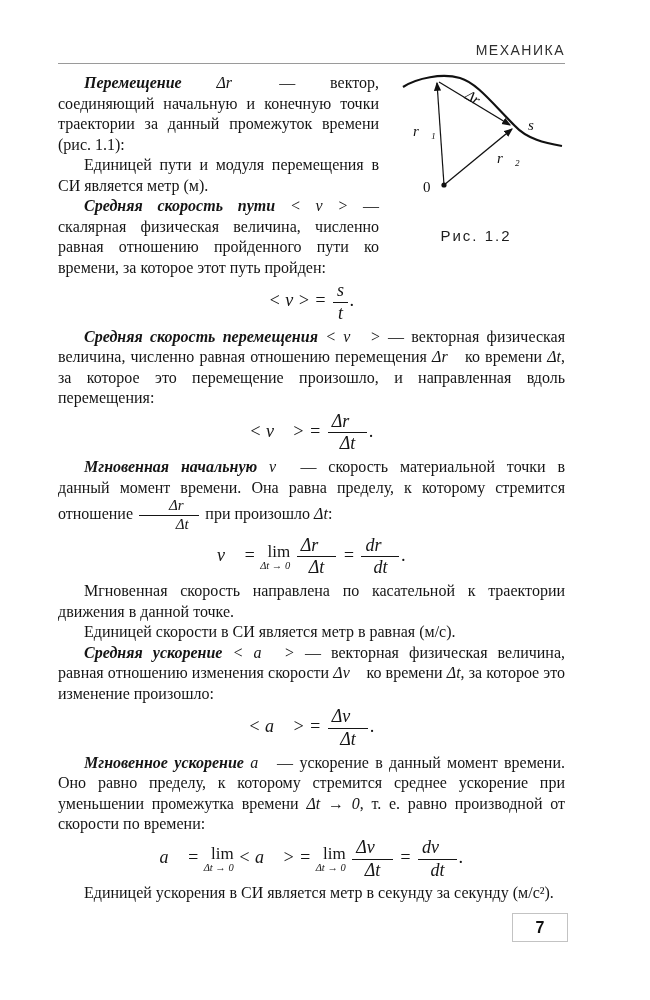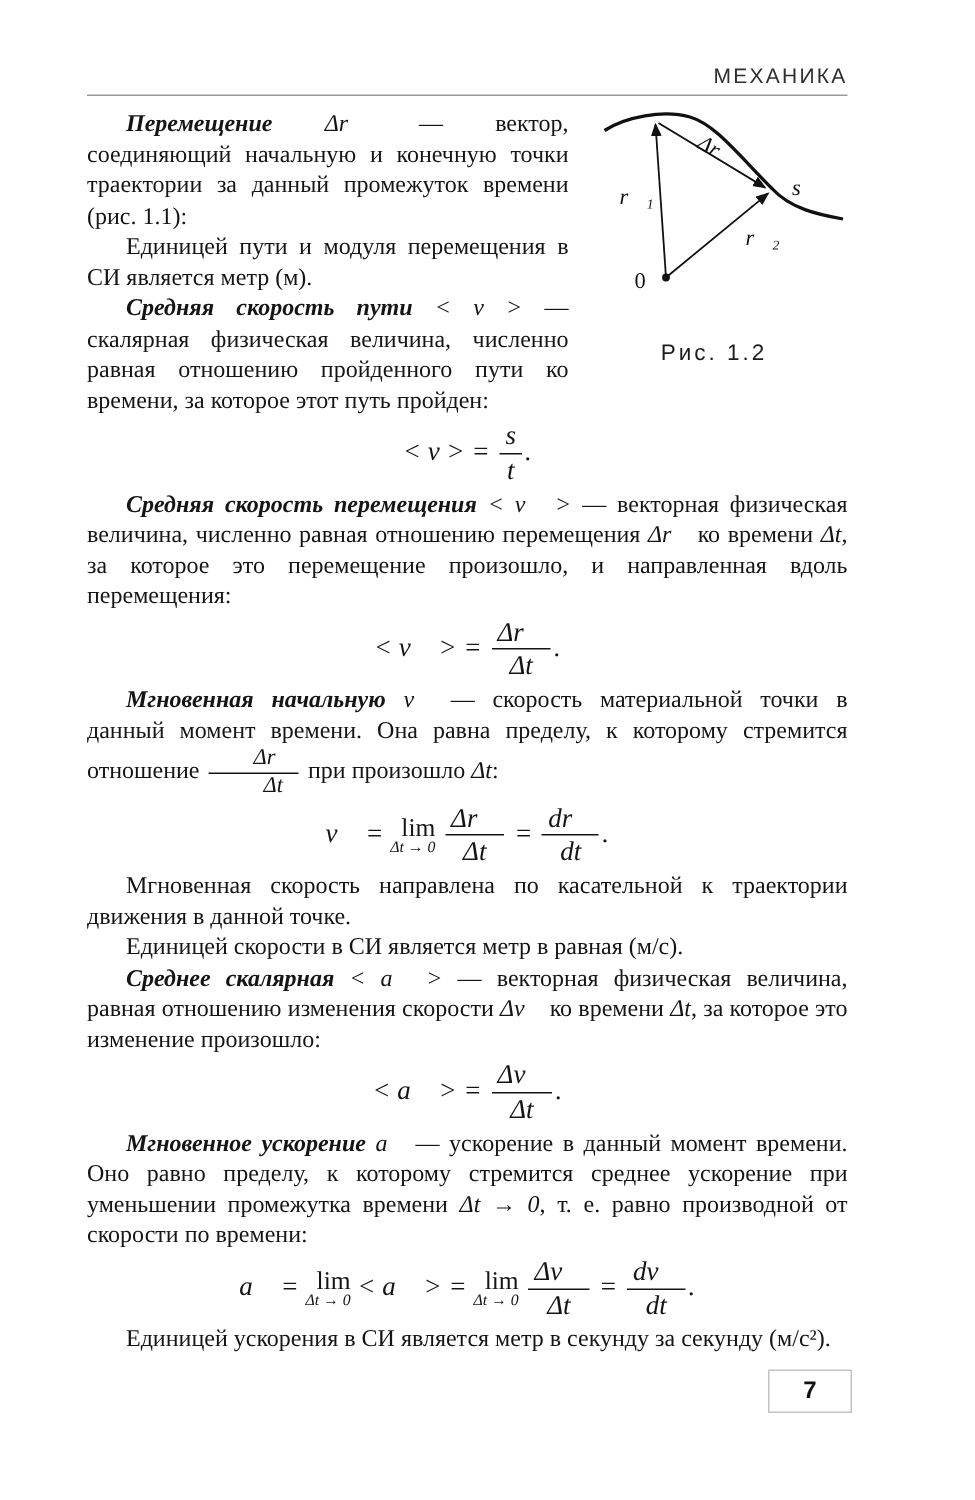--- a/index.html
+++ b/index.html
@@ -90,21 +90,21 @@
   <div class="formula"><span class="it">&lt; v⃗ &gt; =</span> <span class="frac"><span class="num">Δr⃗</span><span class="den">Δt</span></span><span class="it">.</span></div>
 
   <p class="para indent"><span class="bi">Мгновенная начальную </span><span class="it">v⃗ </span><span>— скорость материальной точки в данный момент времени. Она равна пределу, к которому стремится отношение </span><span class="frac inline"><span class="num">Δr⃗</span><span class="den">Δt</span></span><span> при произошло </span><span class="it">Δt</span><span>:</span></p>
 
   <div class="formula"><span class="it">v⃗ =</span> <span class="lim"><span class="op">lim</span><span class="sub it">Δt → 0</span></span> <span class="frac"><span class="num">Δr⃗</span><span class="den">Δt</span></span> <span class="it">=</span> <span class="frac"><span class="num">dr⃗</span><span class="den">dt</span></span><span class="it">.</span></div>
 
   <p class="para indent">Мгновенная скорость направлена по касательной к траектории движения в данной точке.</p>
 
   <p class="para indent">Единицей скорости в СИ является метр в равная (м/с).</p>
 
-  <p class="para indent"><span class="bi">Среднее скалярная </span><span class="it">&lt; a⃗ &gt; </span><span>— векторная физическая величина, равная отношению изменения скорости </span><span class="it">Δv⃗</span><span> ко времени </span><span class="it">Δt</span><span>, за которое это изменение произошло:</span></p>
+  <p class="para indent"><span class="bi">Средняя ускорение </span><span class="it">&lt; a⃗ &gt; </span><span>— векторная физическая величина, равная отношению изменения скорости </span><span class="it">Δv⃗</span><span> ко времени </span><span class="it">Δt</span><span>, за которое это изменение произошло:</span></p>
 
   <div class="formula"><span class="it">&lt; a⃗ &gt; =</span> <span class="frac"><span class="num">Δv⃗</span><span class="den">Δt</span></span><span class="it">.</span></div>
 
   <p class="para indent"><span class="bi">Мгновенное ускорение </span><span class="it">a⃗ </span><span>— ускорение в данный момент времени. Оно равно пределу, к которому стремится среднее ускорение при уменьшении промежутка времени </span><span class="it">Δt → 0</span><span>, т. е. равно производной от скорости по времени:</span></p>
 
   <div class="formula"><span class="it">a⃗ =</span> <span class="lim"><span class="op">lim</span><span class="sub it">Δt → 0</span></span> <span class="it">&lt; a⃗ &gt; =</span> <span class="lim"><span class="op">lim</span><span class="sub it">Δt → 0</span></span> <span class="frac"><span class="num">Δv⃗</span><span class="den">Δt</span></span> <span class="it">=</span> <span class="frac"><span class="num">dv⃗</span><span class="den">dt</span></span><span class="it">.</span></div>
 
   <p class="para indent">Единицей ускорения в СИ является метр в секунду за секунду (м/с²).</p>
 
   <div class="pagenum">

